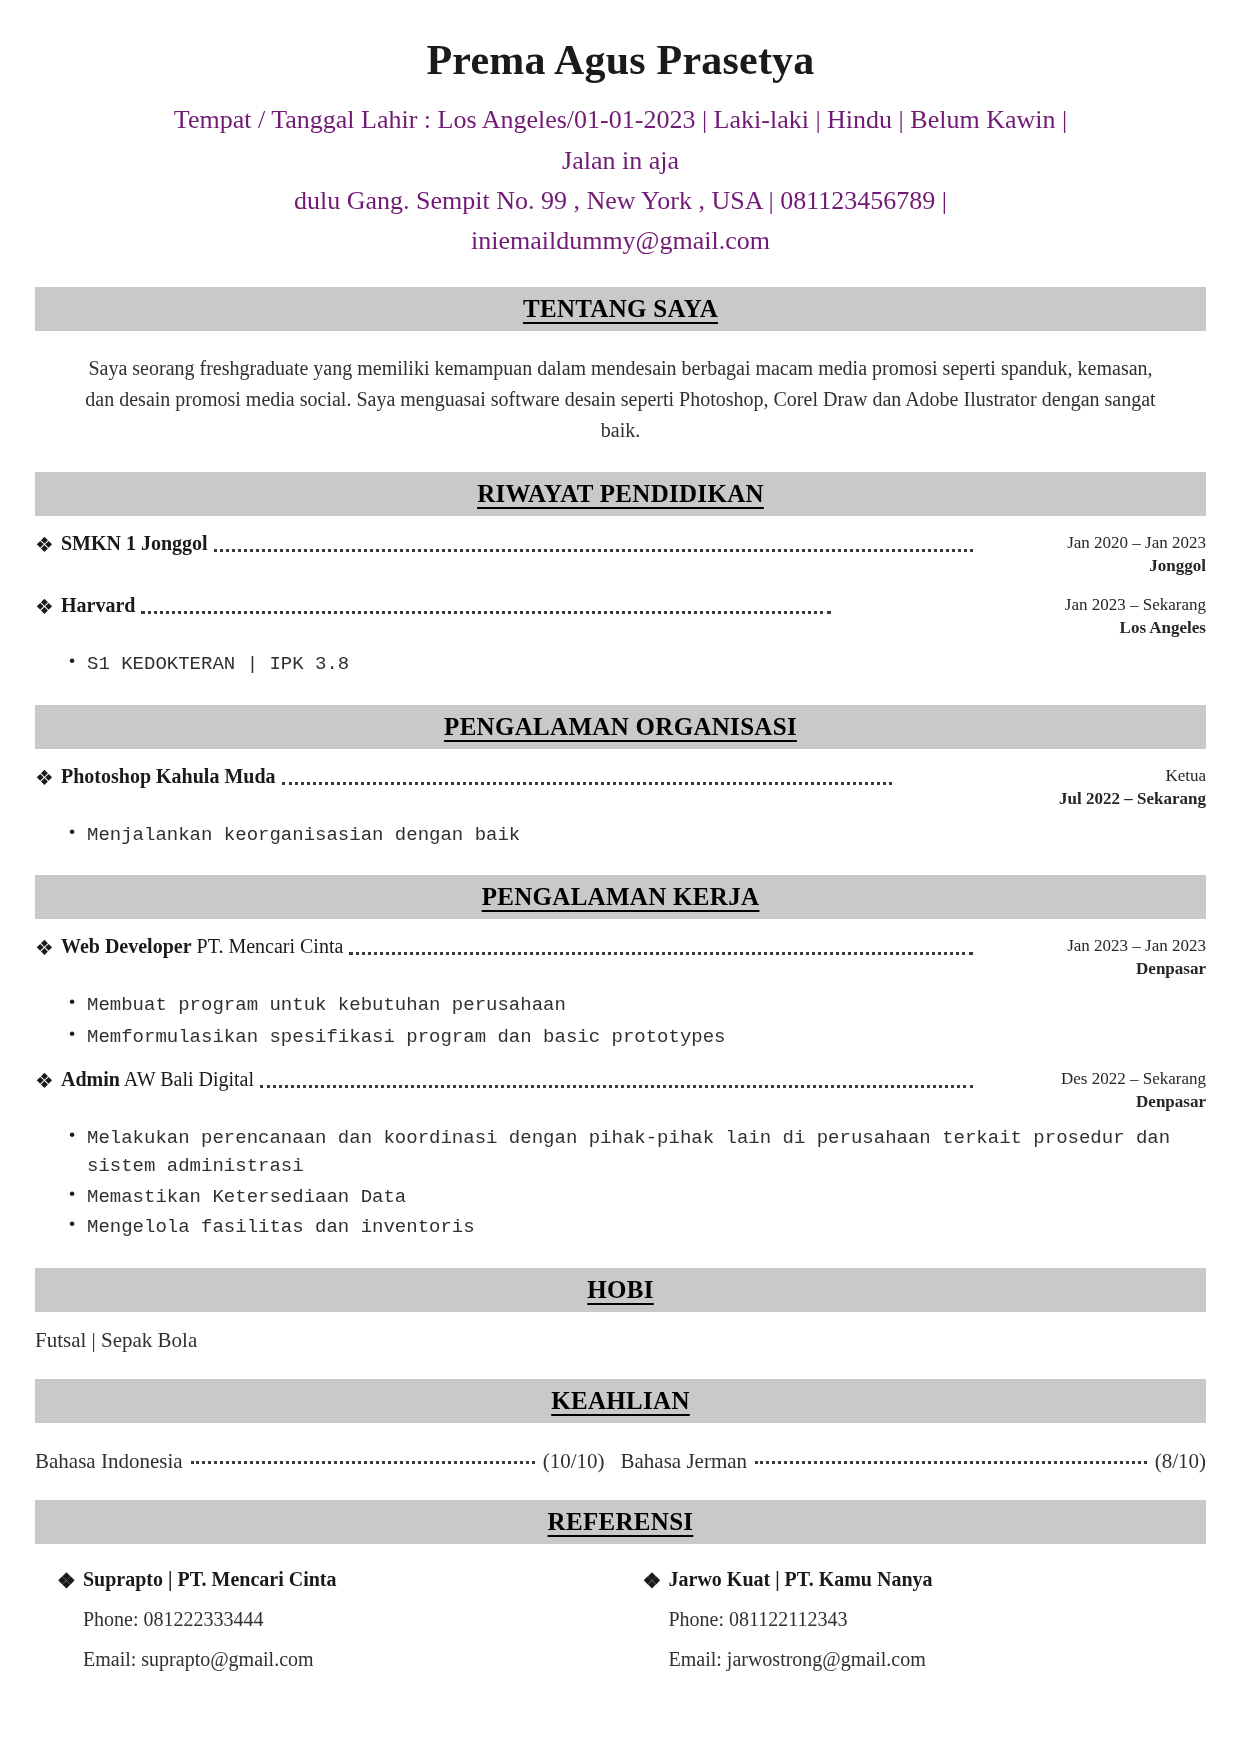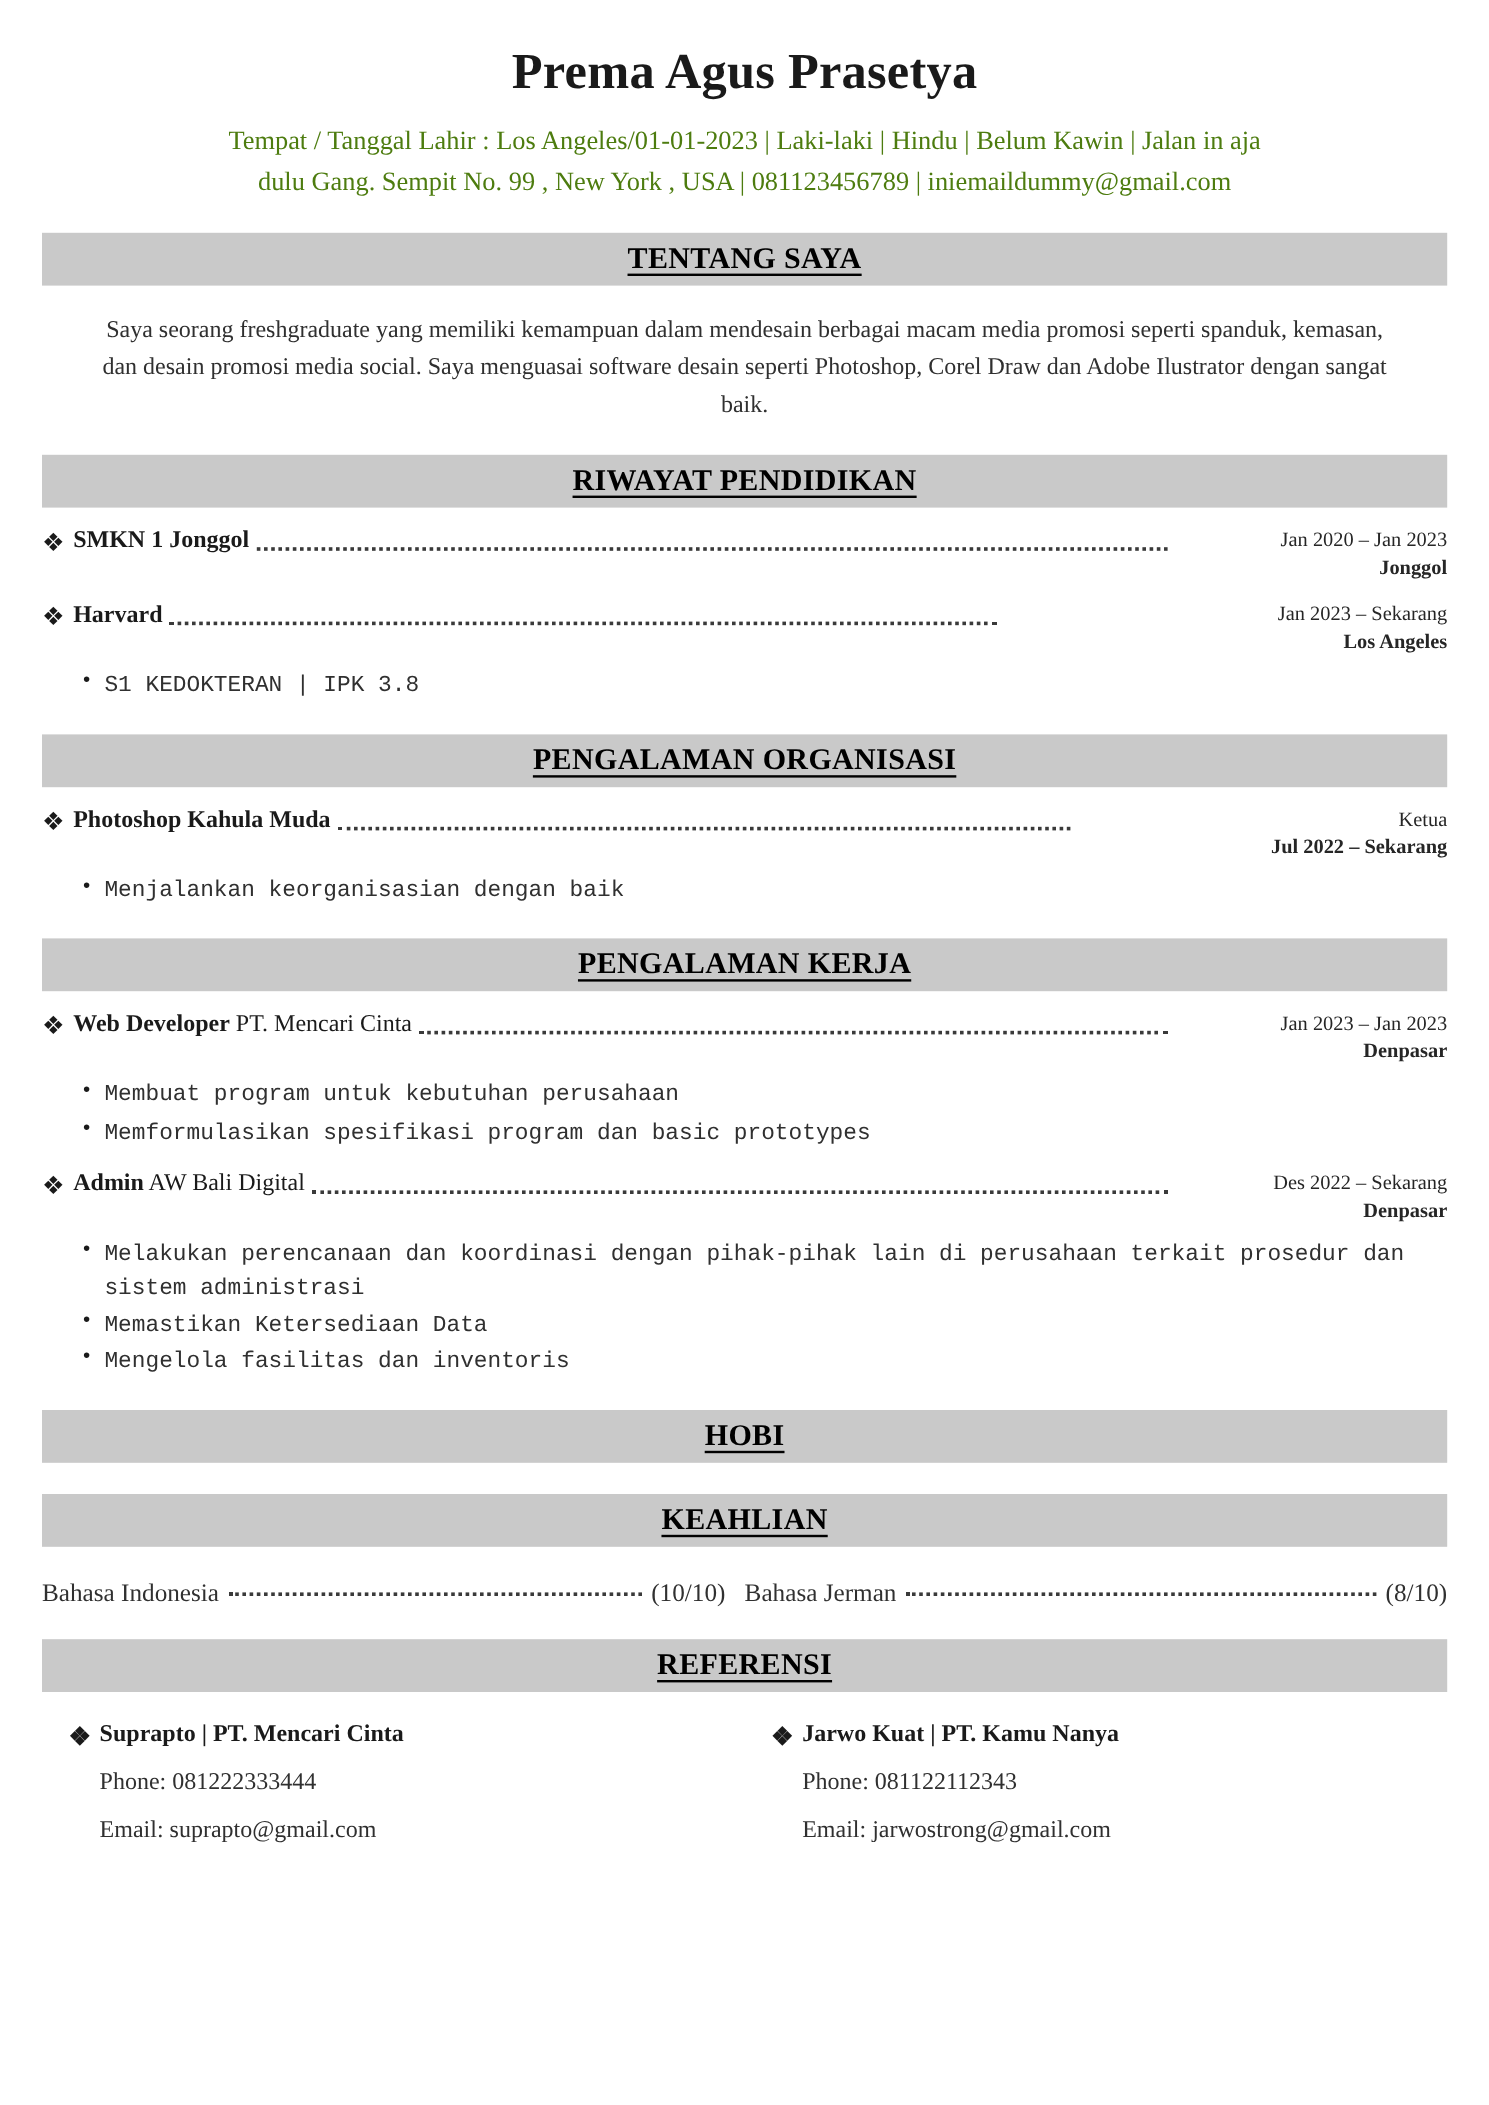--- a/index.html
+++ b/index.html
@@ -8,21 +8,21 @@
     font-family:"Liberation Serif","DejaVu Serif",serif;
     color:#2b2b2b;overflow:hidden;
   }
   .page{position:relative;width:1241px;height:1754px;box-sizing:border-box;padding:0 35px;}
   
   .name{
     text-align:center;font-size:42px;font-weight:bold;letter-spacing:.2px;
     color:#1a1a1a;margin:36px 0 0 0;line-height:1.15;
   }
   .contact{
-    text-align:center;font-size:22px;line-height:1.55;color:#4d7c0f;
+    text-align:center;font-size:26px;line-height:1.55;color:#701a75;
     margin:16px auto 0 auto;max-width:930px;
   }
   
   .band{
     background:#c9c9c9;height:44px;display:flex;align-items:center;justify-content:center;
     margin-top:26px;
   }
   .band-title{
     font-size:25px;font-weight:bold;color:#000;text-decoration:underline;
     text-underline-offset:5px;letter-spacing:.3px;
@@ -183,20 +183,21 @@
     <ul class="subs tight">
       <li>Melakukan perencanaan dan koordinasi dengan pihak-pihak lain di perusahaan terkait prosedur dan sistem administrasi</li>
       <li>Memastikan Ketersediaan Data</li>
       <li>Mengelola fasilitas dan inventoris</li>
     </ul>
   </div>
 
   <div class="band">
     <div class="band-title">HOBI</div>
   </div>
+  <div class="plain-line">Futsal | Sepak Bola</div>
 
   <div class="band">
     <div class="band-title">KEAHLIAN</div>
   </div>
   <div class="skills">
     <div class="skill">
       <span class="sname">Bahasa Indonesia</span>
       <span class="sleader"></span>
       <span class="sval">(10/10)</span>
     </div>

